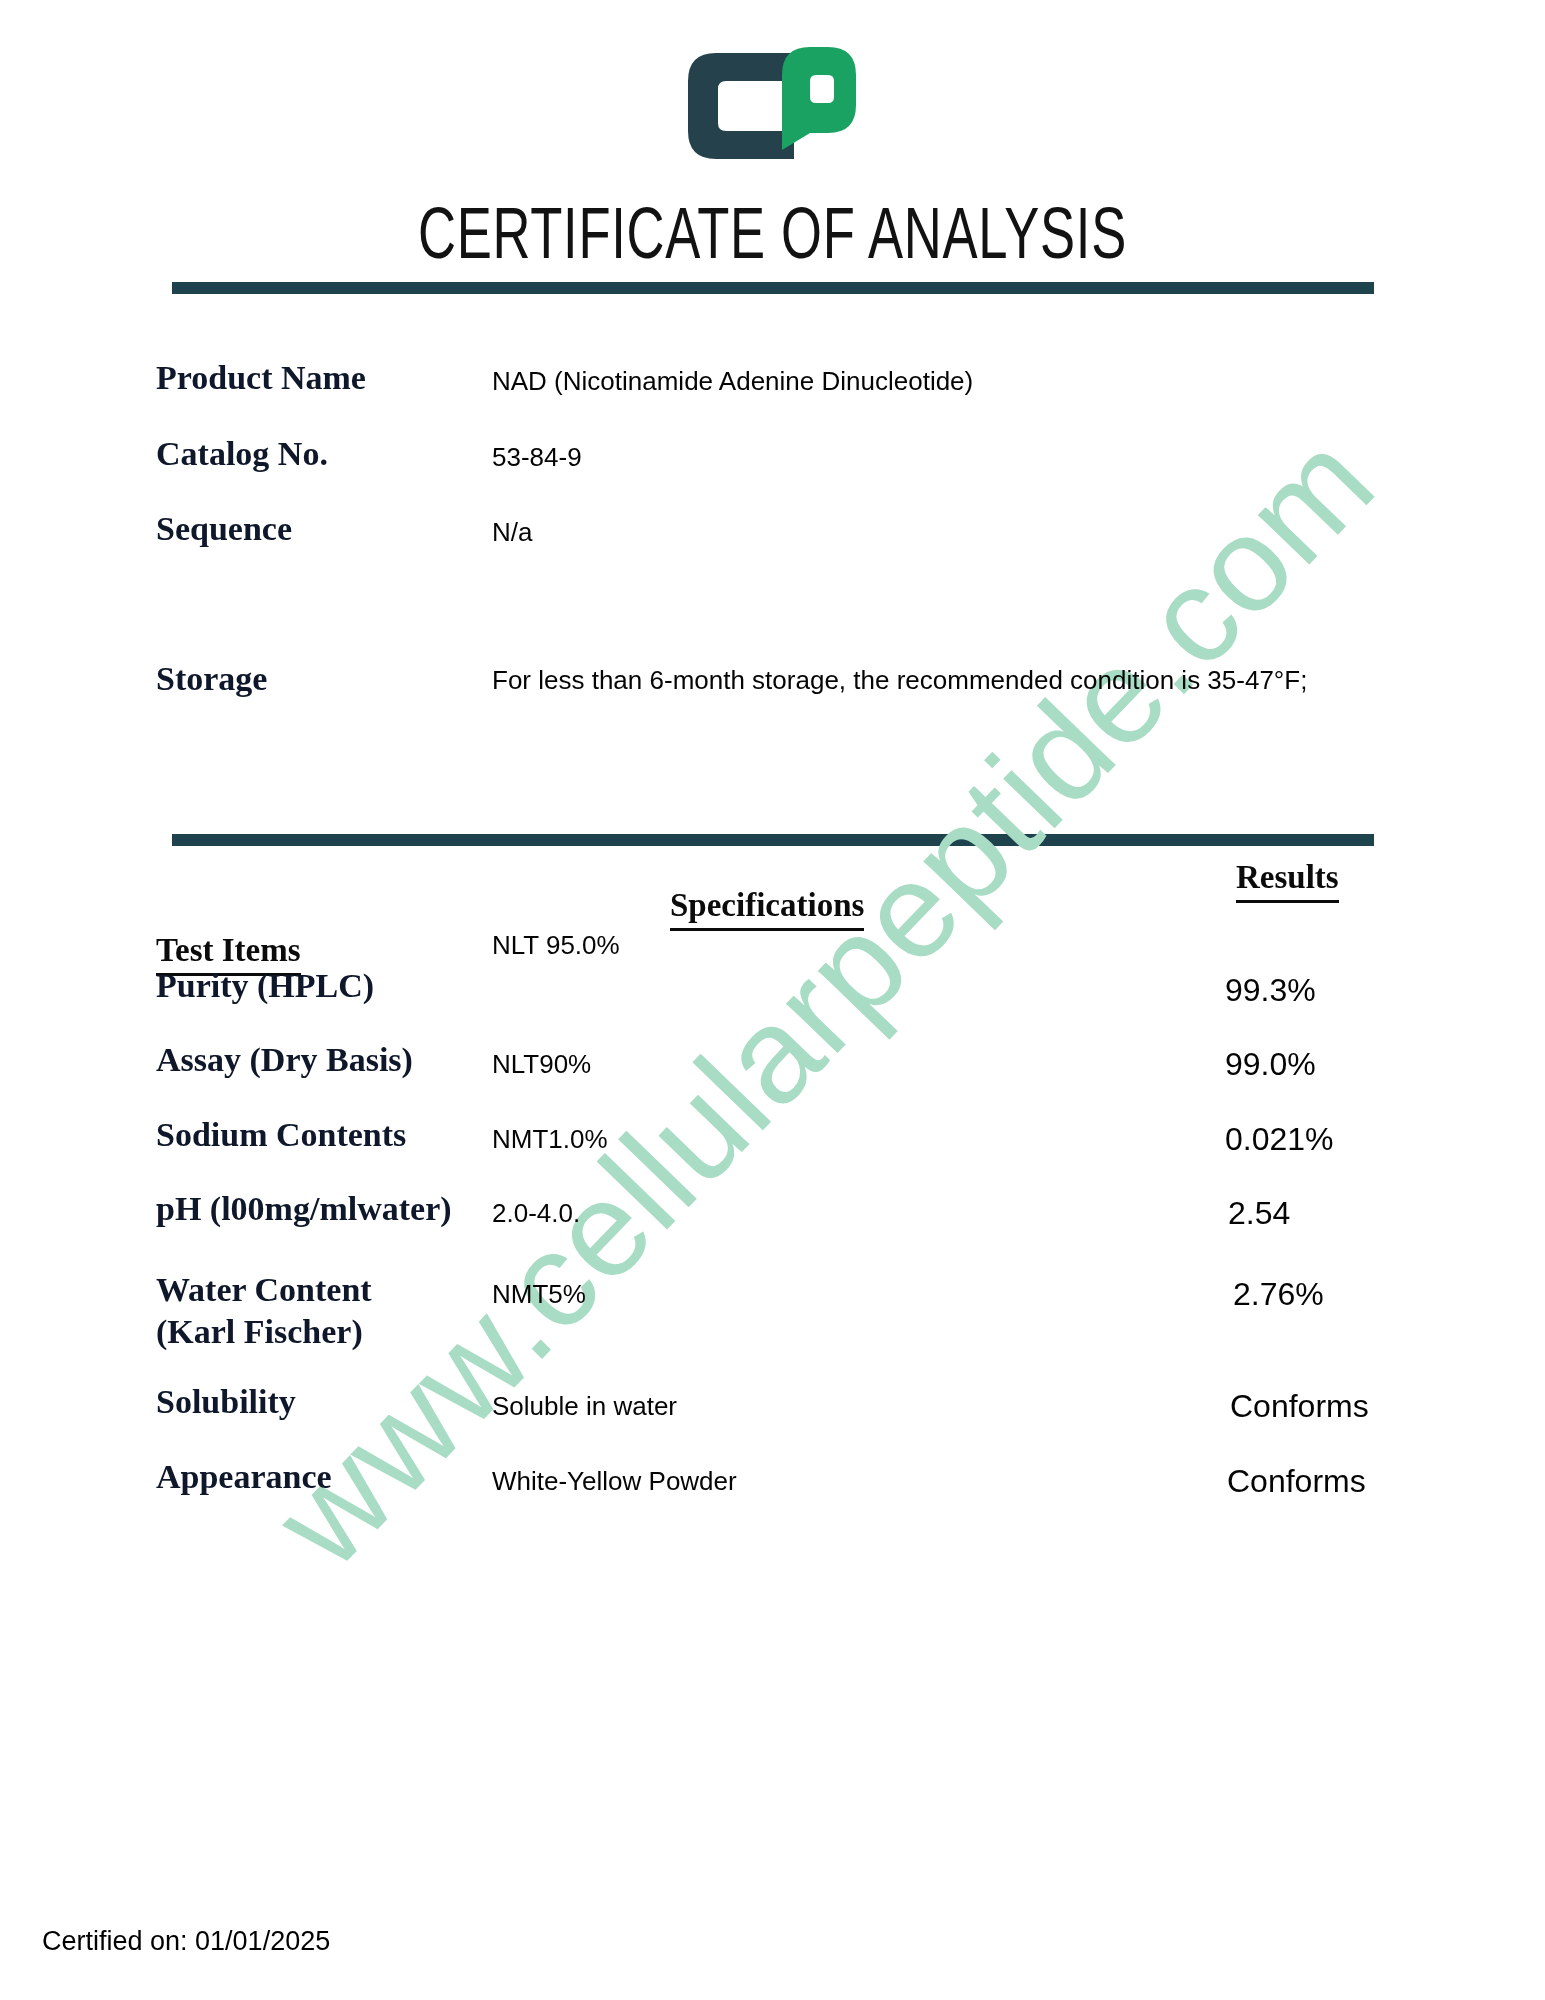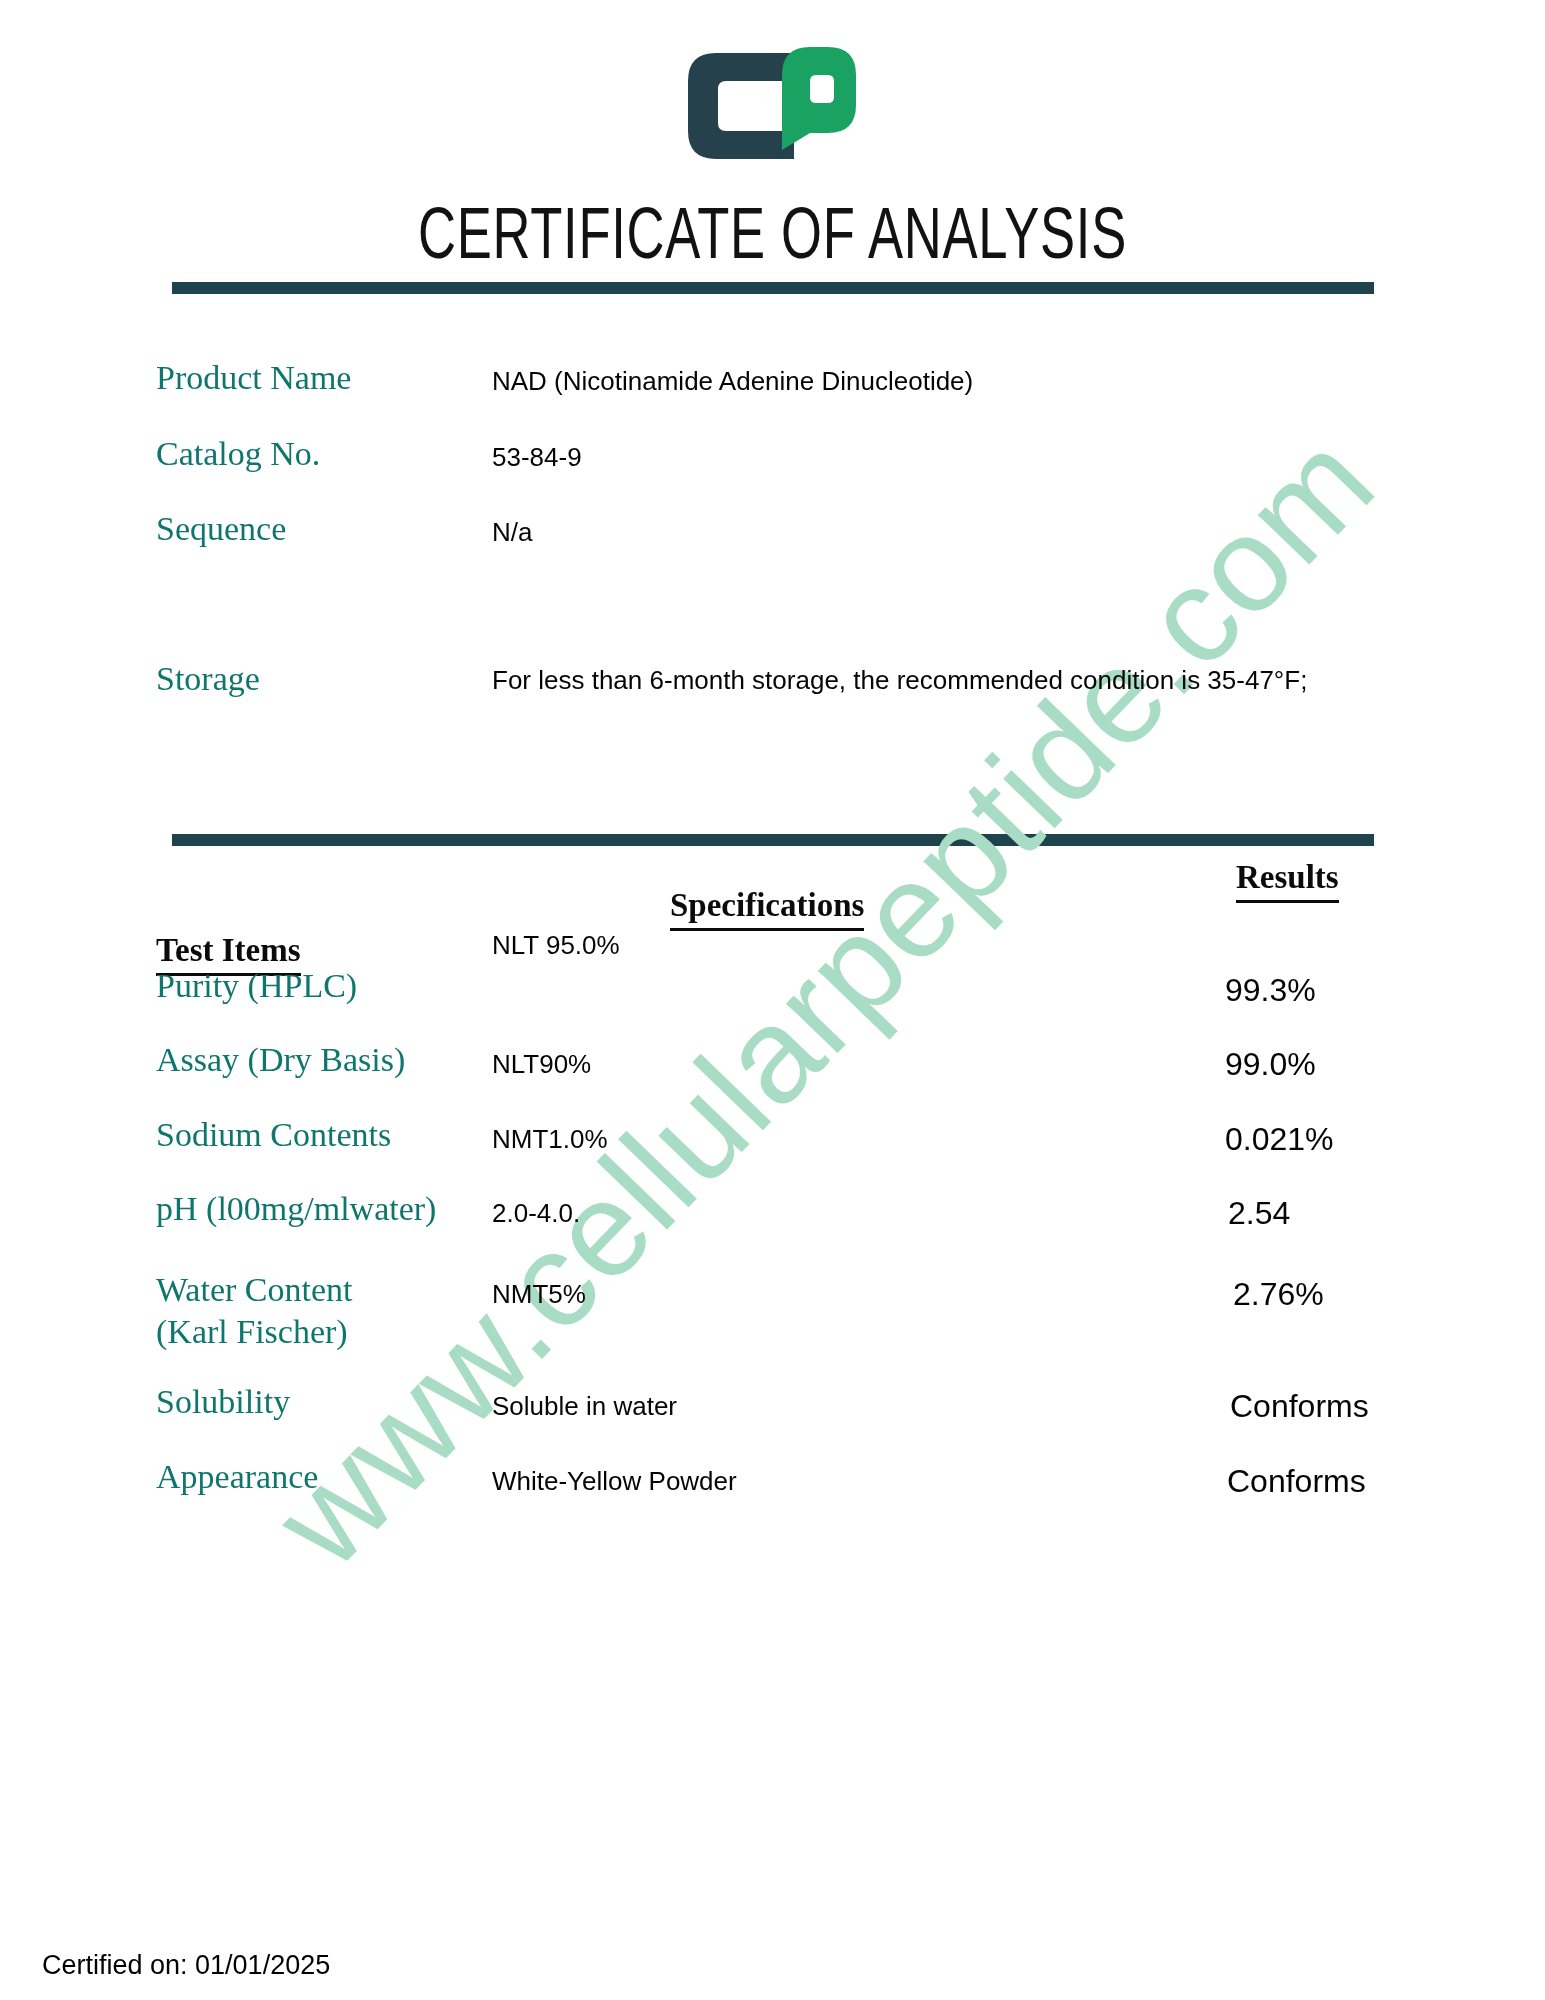--- a/index.html
+++ b/index.html
@@ -18,37 +18,37 @@
   .bar{position:absolute;left:172px;width:1202px;height:12px;background:#1f434d;}
   .bar1{top:282px;}
   .bar2{top:834px;}
   .watermark{
     position:absolute;left:824px;top:1000px;z-index:1;
     transform:translate(-50%,-50%) rotate(-46deg);
     font-size:135px;color:#a8dcc4;white-space:nowrap;letter-spacing:1px;
   }
   .lbl{
     position:absolute;left:156px;z-index:2;
-    font-family:"Liberation Serif",serif;font-weight:400;
-    font-size:34px;color:#0f766e;white-space:nowrap;line-height:42px;
+    font-family:"Liberation Serif",serif;font-weight:700;
+    font-size:34px;color:#0f172a;white-space:nowrap;line-height:42px;
   }
   .val{
     position:absolute;left:492px;z-index:2;
     font-size:26px;color:#050505;white-space:nowrap;line-height:37px;
   }
   .hdr{
     position:absolute;z-index:2;display:inline-block;
     font-family:"Liberation Serif",serif;font-weight:700;
     font-size:33px;color:#0b0b0b;white-space:nowrap;
     border-bottom:3px solid #0b0b0b;padding-bottom:5px;line-height:1.05;
   }
   .res{position:absolute;z-index:2;font-size:32px;color:#050505;white-space:nowrap;}
   .footer{
     position:absolute;left:42px;top:1926px;z-index:2;
-    font-size:27px;color:#000;white-space:nowrap;margin-top:24px;
+    font-size:27px;color:#000;white-space:nowrap;
   }
 </style>
 </head>
 <body>
 
 <div class="page">
 
   <div class="logo">
     <svg width="180" height="114" viewBox="0 0 180 112" xmlns="http://www.w3.org/2000/svg">
       <path fill="#25424c" d="M112 6 H34 Q6 6 6 34 V84 Q6 112 34 112 H112 V84 H44 Q36 84 36 76 V42 Q36 34 44 34 H112 Z"></path>

